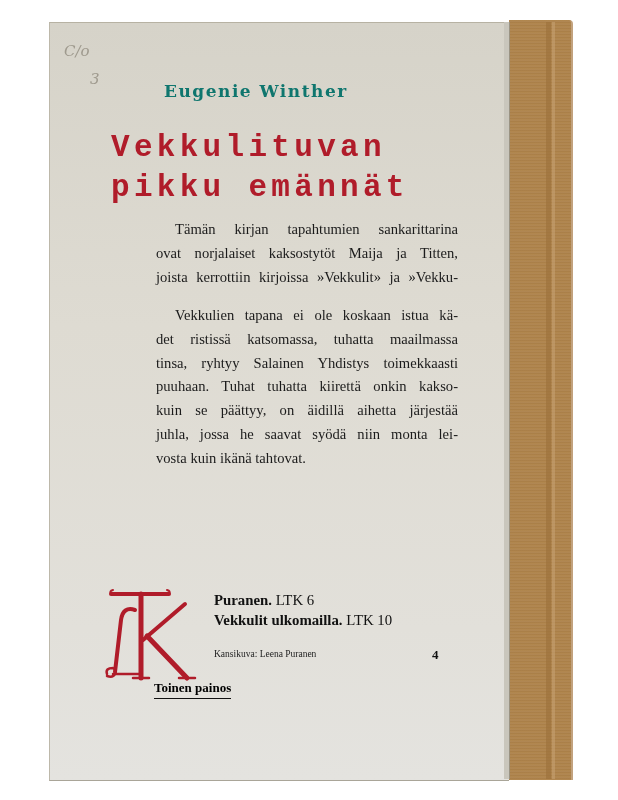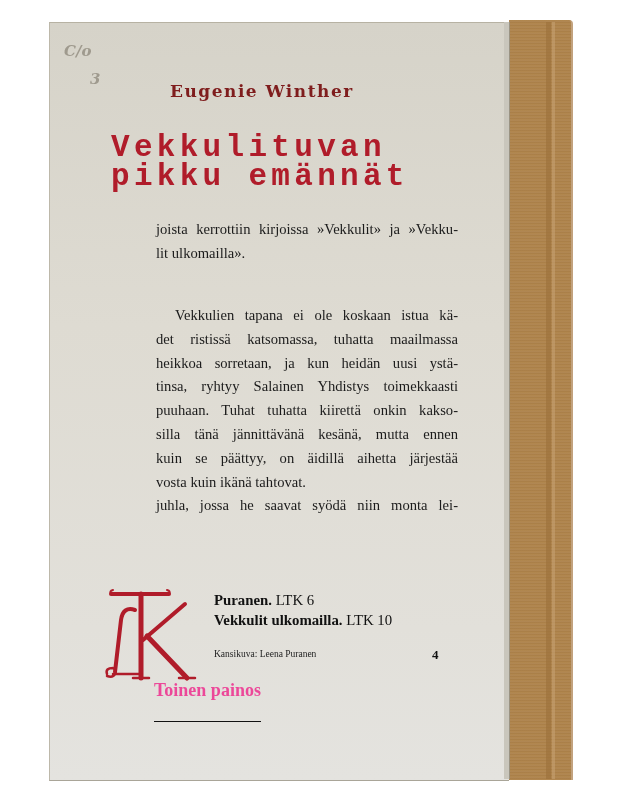--- a/index.html
+++ b/index.html
@@ -11,84 +11,83 @@
     border-left:1px solid #bdb8aa; border-top:1px solid #b7b2a3; border-bottom:1px solid #a9a598;
   }
   .cover-edge { position:absolute; left:455px; top:0; width:5px; height:757px; background:#c9c6bc; border-right:1px solid #9a9383; }
   .spine {
     position:absolute; left:460px; top:-2px; width:62px; height:760px;
     background:repeating-linear-gradient(0deg,#b48a52 0px,#a77c45 2px,#b99160 3px),#ad8450;
     border-right:2px solid #c2a27e; border-top-right-radius:4px;
   }
   .spine-groove { position:absolute; left:497px; top:0; width:5px; height:757px; background:#9b6f3a; opacity:.6; }
   .spine-hl { position:absolute; left:503px; top:0; width:3px; height:757px; background:#c9a678; opacity:.5; }
-  .pencil { position:absolute; font-family:"DejaVu Serif", serif; color:#9f9a8e; font-style:italic; font-size:15px;font-weight:bold; }
+  .pencil { position:absolute; font-family:"DejaVu Serif", serif; color:#9f9a8e; font-style:italic; font-size:15px; }
   .author {
-    position:absolute; left:170px; top:81px;
-    font-family:"DejaVu Serif", serif; font-weight:bold; font-size:17px; letter-spacing:1.5px; color:#7f1d1d;
+    position:absolute; left:164px; top:81px;
+    font-family:"DejaVu Serif", serif; font-weight:bold; font-size:17px; letter-spacing:1.5px; color:#0f766e;
   }
   .title {
     position:absolute; left:111px; width:380px;
     font-family:Liberation Mono, monospace; font-weight:bold; color:#b01c2a;
     font-size:31px; letter-spacing:4.3px; line-height:36px; white-space:nowrap;
   }
   .t1 { top:130px; }
-  .t2 { top:159px; }
+  .t2 { top:170px; }
   .body {
     position:absolute; left:156px; width:302px;
     font-family:"Liberation Serif", serif; font-size:14.6px; color:#1b1b1b; line-height:23.8px;
     text-align:justify;
   }
   .p1 { top:218px; }
   .p2 { top:304px; }
   .line { display:block; text-align:justify; text-align-last:justify; white-space:nowrap; }
   .line.last { text-align-last:left; }
   .indent { padding-left:19px; }
   .logo { position:absolute; left:103px; top:588px; width:110px; height:100px; }
   .ltk { position:absolute; left:214px; font-family:"Liberation Serif", serif; font-weight:bold; color:#111; font-size:14.8px; white-space:nowrap; }
   .ltk .num { font-weight:normal;margin-top:45px; }
   .ltk1 { top:592px; }
   .ltk2 { top:612px; }
   .credit { position:absolute; left:214px; top:649px; font-family:"Liberation Serif", serif; font-size:9.5px; color:#222;text-align:center; }
   .pagenum { position:absolute; left:432px; top:647px; font-family:"Liberation Serif", serif; font-weight:bold; font-size:13px; color:#111; }
-  .edition { position:absolute; left:154px; top:680px; font-family:"Liberation Serif", serif; font-weight:bold; font-size:18px; color:#ec4899; padding-bottom:20px; border-bottom:1.5px solid #111; }
+  .edition { position:absolute; left:154px; top:680px; font-family:"Liberation Serif", serif; font-weight:bold; font-size:13px; color:#000000; padding-bottom:2px; border-bottom:1.5px solid #111; }
 </style>
 </head>
 <body>
 
 <div class="book">
   <div class="spine"></div>
   <div class="spine-groove"></div>
   <div class="spine-hl"></div>
   <div class="cover"></div>
   <div class="cover-edge"></div>
 </div>
 
 <div class="pencil" style="left:64px;top:42px;">C/o</div>
 <div class="pencil" style="left:90px;top:70px;">3</div>
 
 <div class="author">Eugenie Winther</div>
 <div class="title t1">Vekkulituvan</div>
 <div class="title t2">pikku emännät</div>
 
 <div class="body p1">
+  <span class="line indent">Tämän kirjan tapahtumien sankarittarina</span>
+  <span class="line">ovat norjalaiset kaksostytöt Maija ja Titten,</span>
   <span class="line">joista kerrottiin kirjoissa »Vekkulit» ja »Vekku-</span>
-  <span class="line last">lit ulkomailla».</span>
 </div>
 
 <div class="body p2">
   <span class="line indent">Vekkulien tapana ei ole koskaan istua kä-</span>
   <span class="line">det ristissä katsomassa, tuhatta maailmassa</span>
-  <span class="line">heikkoa sorretaan, ja kun heidän uusi ystä-</span>
   <span class="line">tinsa, ryhtyy Salainen Yhdistys toimekkaasti</span>
   <span class="line">puuhaan. Tuhat tuhatta kiirettä onkin kakso-</span>
-  <span class="line">silla tänä jännittävänä kesänä, mutta ennen</span>
   <span class="line">kuin se päättyy, on äidillä aihetta järjestää</span>
+  <span class="line">juhla, jossa he saavat syödä niin monta lei-</span>
   <span class="line last">vosta kuin ikänä tahtovat.</span>
-  <span class="line">juhla, jossa he saavat syödä niin monta lei-</span>
 </div>
 
 <svg class="logo" viewBox="0 0 110 100">
   <g fill="none" stroke="#b01c2a" stroke-linecap="round">
     <path d="M8 6 L66 6" stroke-width="4"></path>
     <path d="M8 6 Q6 3 10 2" stroke-width="2"></path>
     <path d="M66 6 Q68 3 64 2" stroke-width="2"></path>
     <path d="M38 6 L38 90" stroke-width="5"></path>
     <path d="M30 90 L46 90" stroke-width="2.5"></path>
     <path d="M32 22 Q20 18 18 32 L12 84" stroke-width="4"></path>

